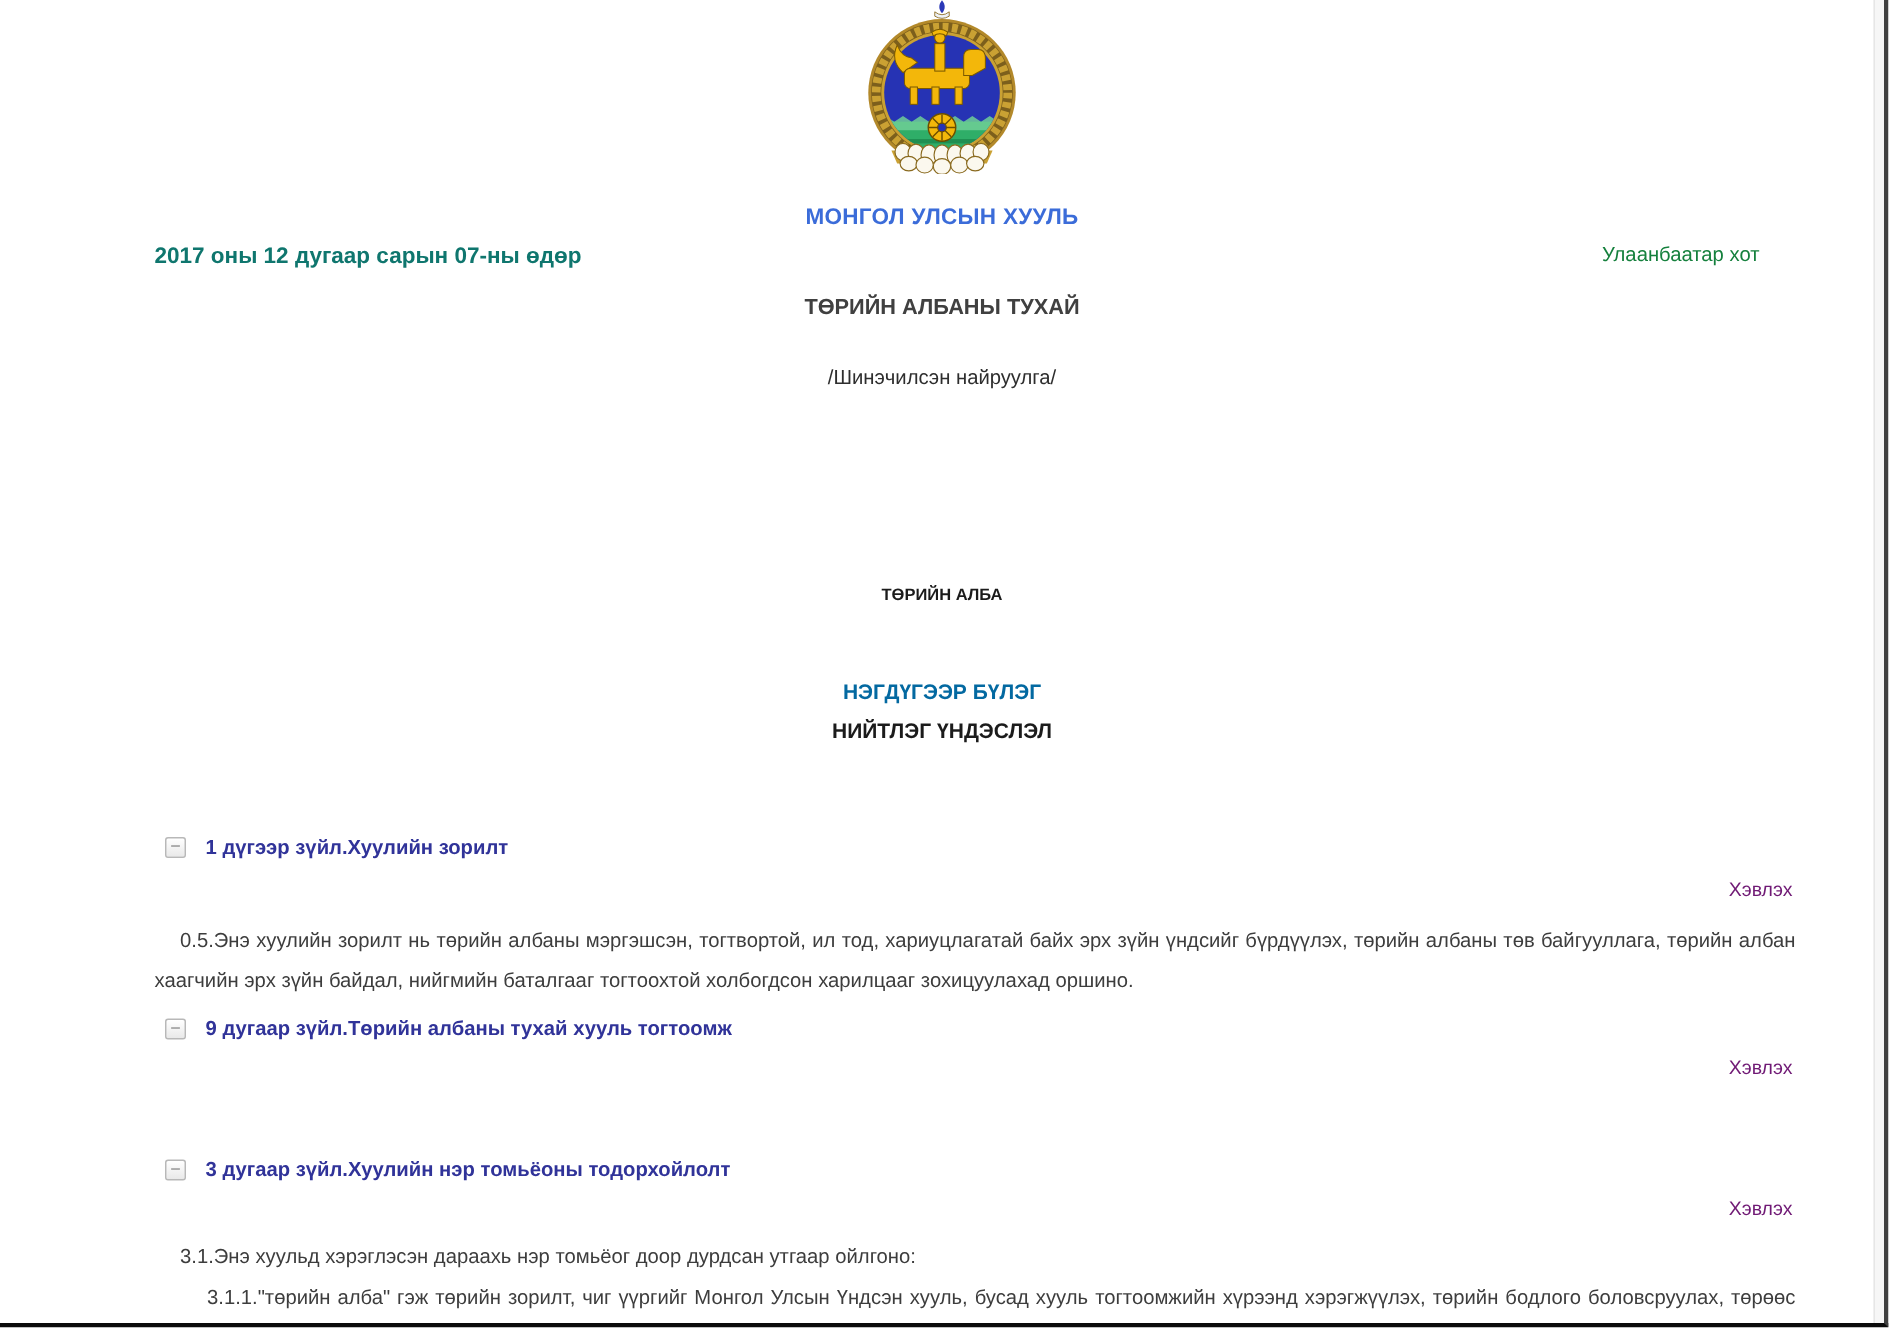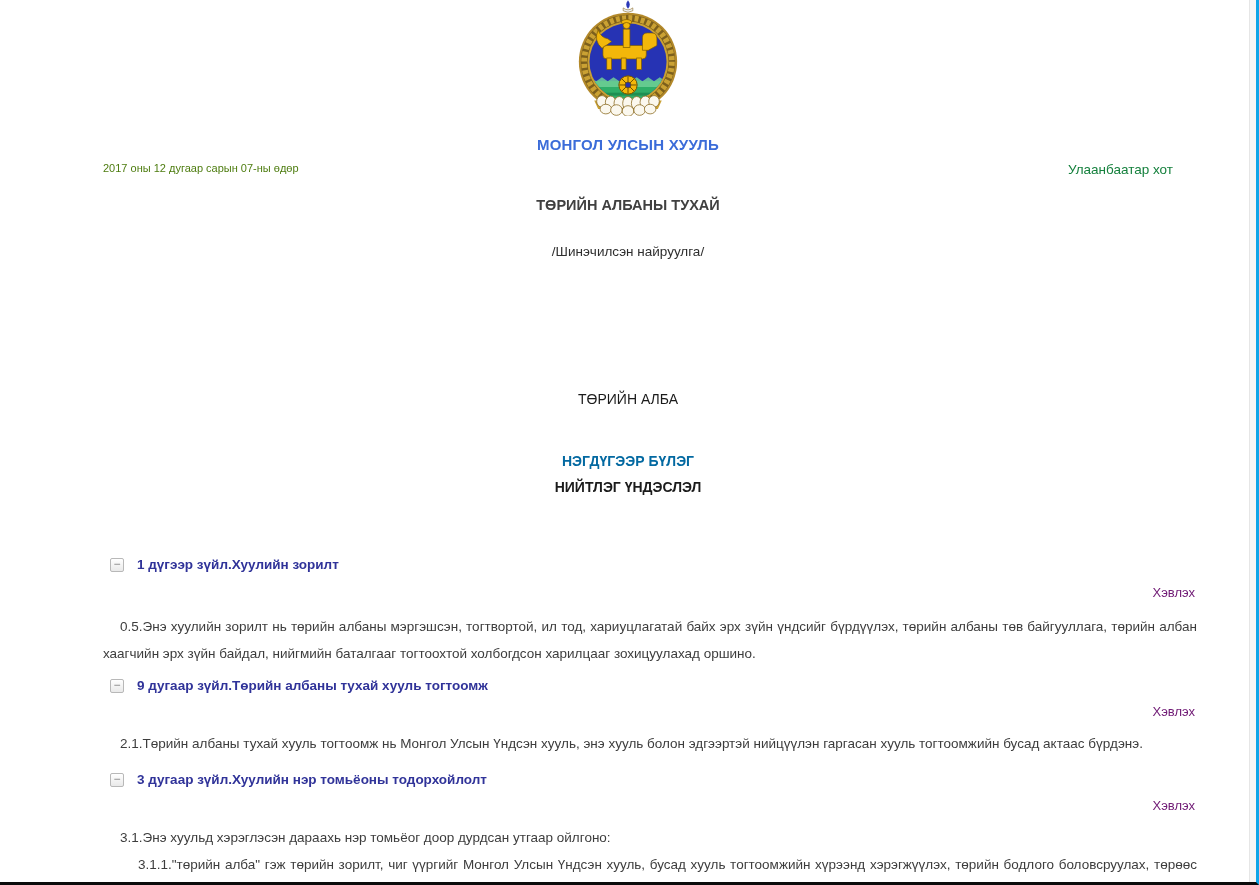--- a/index.html
+++ b/index.html
@@ -3,36 +3,36 @@
 <meta charset="utf-8">
 <style>
   * { margin:0; padding:0; box-sizing:border-box; }
   html,body { background:#ffffff; }
   .page {
     position:relative;
     width:1259px; height:885px;
     background:#ffffff;
     font-family:"Liberation Sans", sans-serif;
     overflow:hidden;
-    border-right:3px solid #0ea5e9;
+    border-right:3px solid #404040;
     border-bottom:3px solid #0b0b0b;
   }
   .edge-strip {
     position:absolute; top:0; right:0; width:7px; height:100%;
     background:#f6f6f6; border-left:1px solid #e6e6e6;
   }
   .emblem { position:absolute; top:0; left:50%; transform:translateX(-50%); width:106px; height:116px; }
   .center { position:absolute; left:0; width:100%; text-align:center; }
   .law-title   { top:136px; font-size:15px; font-weight:bold; color:#3b6cd9; letter-spacing:.2px; }
-  .doc-date    { position:absolute; top:162px; left:103px; font-size:11px; color:#4d7c0f; }
+  .doc-date    { position:absolute; top:162px; left:103px; font-size:15px; color:#0f766e;font-weight:bold; }
   .doc-city    { position:absolute; top:162px; right:83px; font-size:13.5px; color:#15803d; }
   .law-name    { top:197px; font-size:14.5px; font-weight:bold; color:#404040; }
   .revision    { top:244px; font-size:13.5px; color:#2e2e2e; }
   .part-label  { top:328px; font-size:14px; font-weight:bold; color:#1b1b1b; }
-  .part-title  { top:391px; font-size:14px; font-weight:normal; color:#1b1b1b; }
+  .part-title  { top:391px; font-size:11px; font-weight:bold; color:#1b1b1b; }
   .chap-label  { top:453px; font-size:14px; font-weight:bold; color:#0369a1; }
   .chap-title  { top:479px; font-size:14px; font-weight:bold; color:#1b1b1b; }
 
   .art-head { position:absolute; left:110px; display:flex; align-items:center; gap:13px; }
   .art-head.a1 { top:557px; } .art-head.a2 { top:678px; } .art-head.a3 { top:772px; }
   .collapse-btn {
     width:14px; height:14px; flex:0 0 14px;
     border:1px solid #b8b8b8; border-radius:2px;
     background:linear-gradient(#ffffff,#e9e9e9);
     color:#8a8a8a; font-size:12px; line-height:11px; text-align:center;
@@ -129,21 +129,20 @@
     <span class="art-title">1 дүгээр зүйл.Хуулийн зорилт</span>
   </div>
   <a class="print p1">Хэвлэх</a>
   <p class="para t1">0.5.Энэ хуулийн зорилт нь төрийн албаны мэргэшсэн, тогтвортой, ил тод, хариуцлагатай байх эрх зүйн үндсийг бүрдүүлэх, төрийн албаны төв байгууллага, төрийн албан хаагчийн эрх зүйн байдал, нийгмийн баталгааг тогтоохтой холбогдсон харилцааг зохицуулахад оршино.</p>
 
   <div class="art-head a2">
     <button class="collapse-btn">−</button>
     <span class="art-title">9 дугаар зүйл.Төрийн албаны тухай хууль тогтоомж</span>
   </div>
   <a class="print p2">Хэвлэх</a>
-  <p class="para t2">2.1.Төрийн албаны тухай хууль тогтоомж нь Монгол Улсын Үндсэн хууль, энэ хууль болон эдгээртэй нийцүүлэн гаргасан хууль тогтоомжийн бусад актаас бүрдэнэ.</p>
 
   <div class="art-head a3">
     <button class="collapse-btn">−</button>
     <span class="art-title">3 дугаар зүйл.Хуулийн нэр томьёоны тодорхойлолт</span>
   </div>
   <a class="print p3">Хэвлэх</a>
   <p class="para t3">3.1.Энэ хуульд хэрэглэсэн дараахь нэр томьёог доор дурдсан утгаар ойлгоно:</p>
   <p class="para t4 sub">3.1.1."төрийн алба" гэж төрийн зорилт, чиг үүргийг Монгол Улсын Үндсэн хууль, бусад хууль тогтоомжийн хүрээнд хэрэгжүүлэх, төрийн бодлого боловсруулах, төрөөс зайлшгүй үзүүлэх шаардлагатай бусад үйлчилгээг нийтэд хүргэх үйл ажиллагаа, бүтэц, зохион байгуулалтыг;</p>
 
   <div class="edge-strip"></div>

